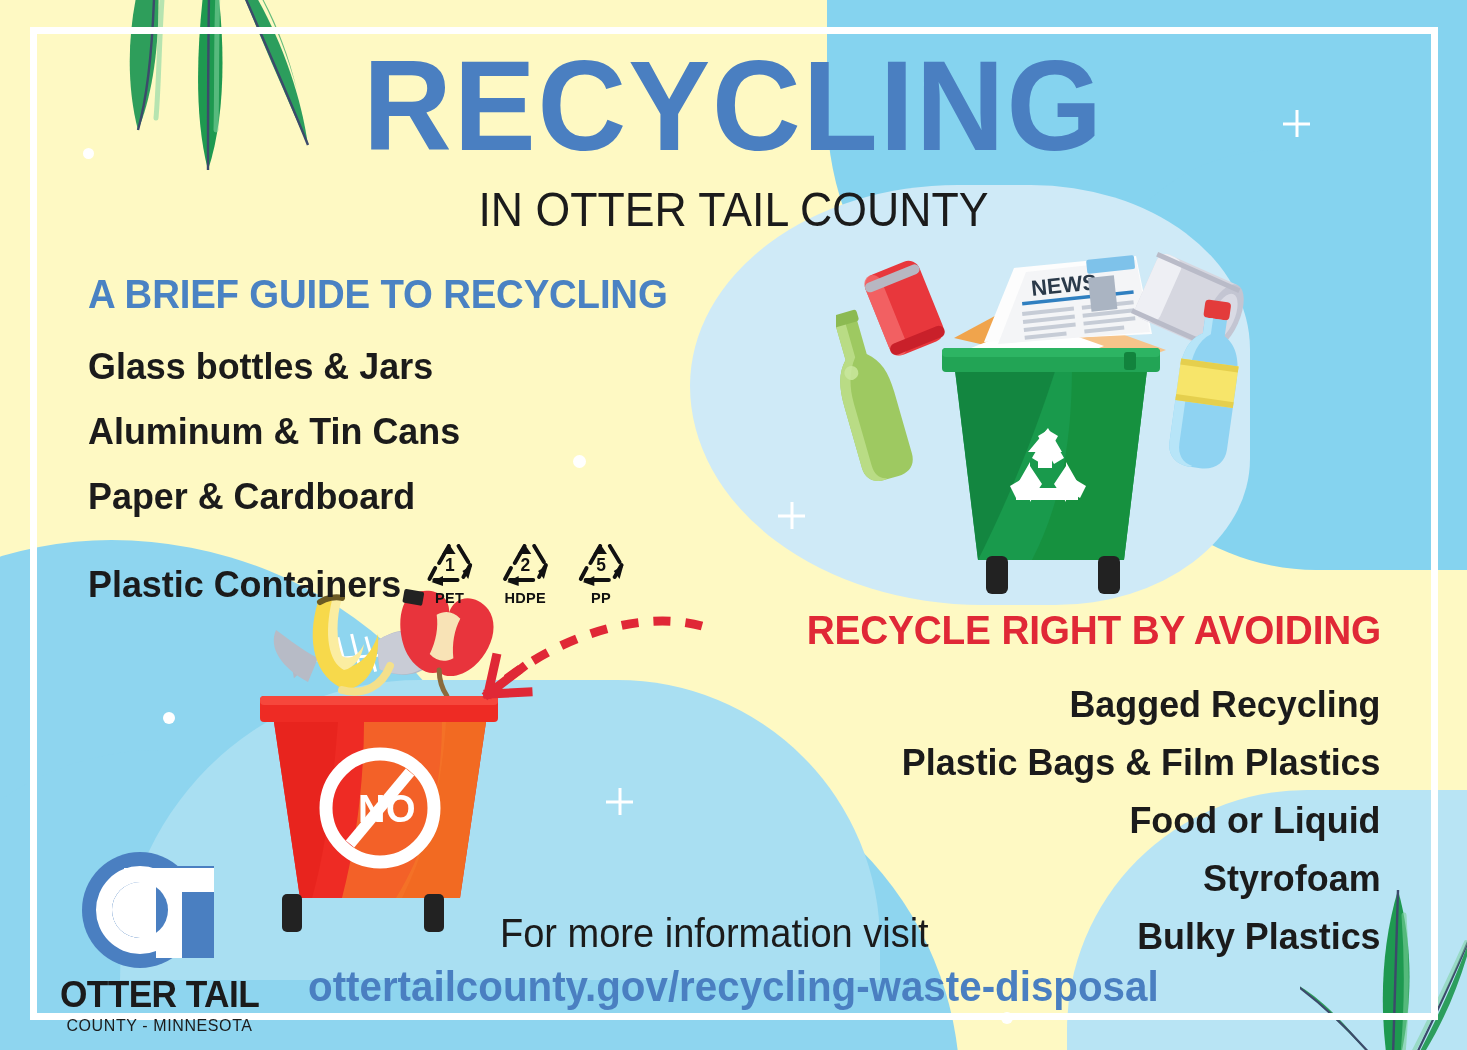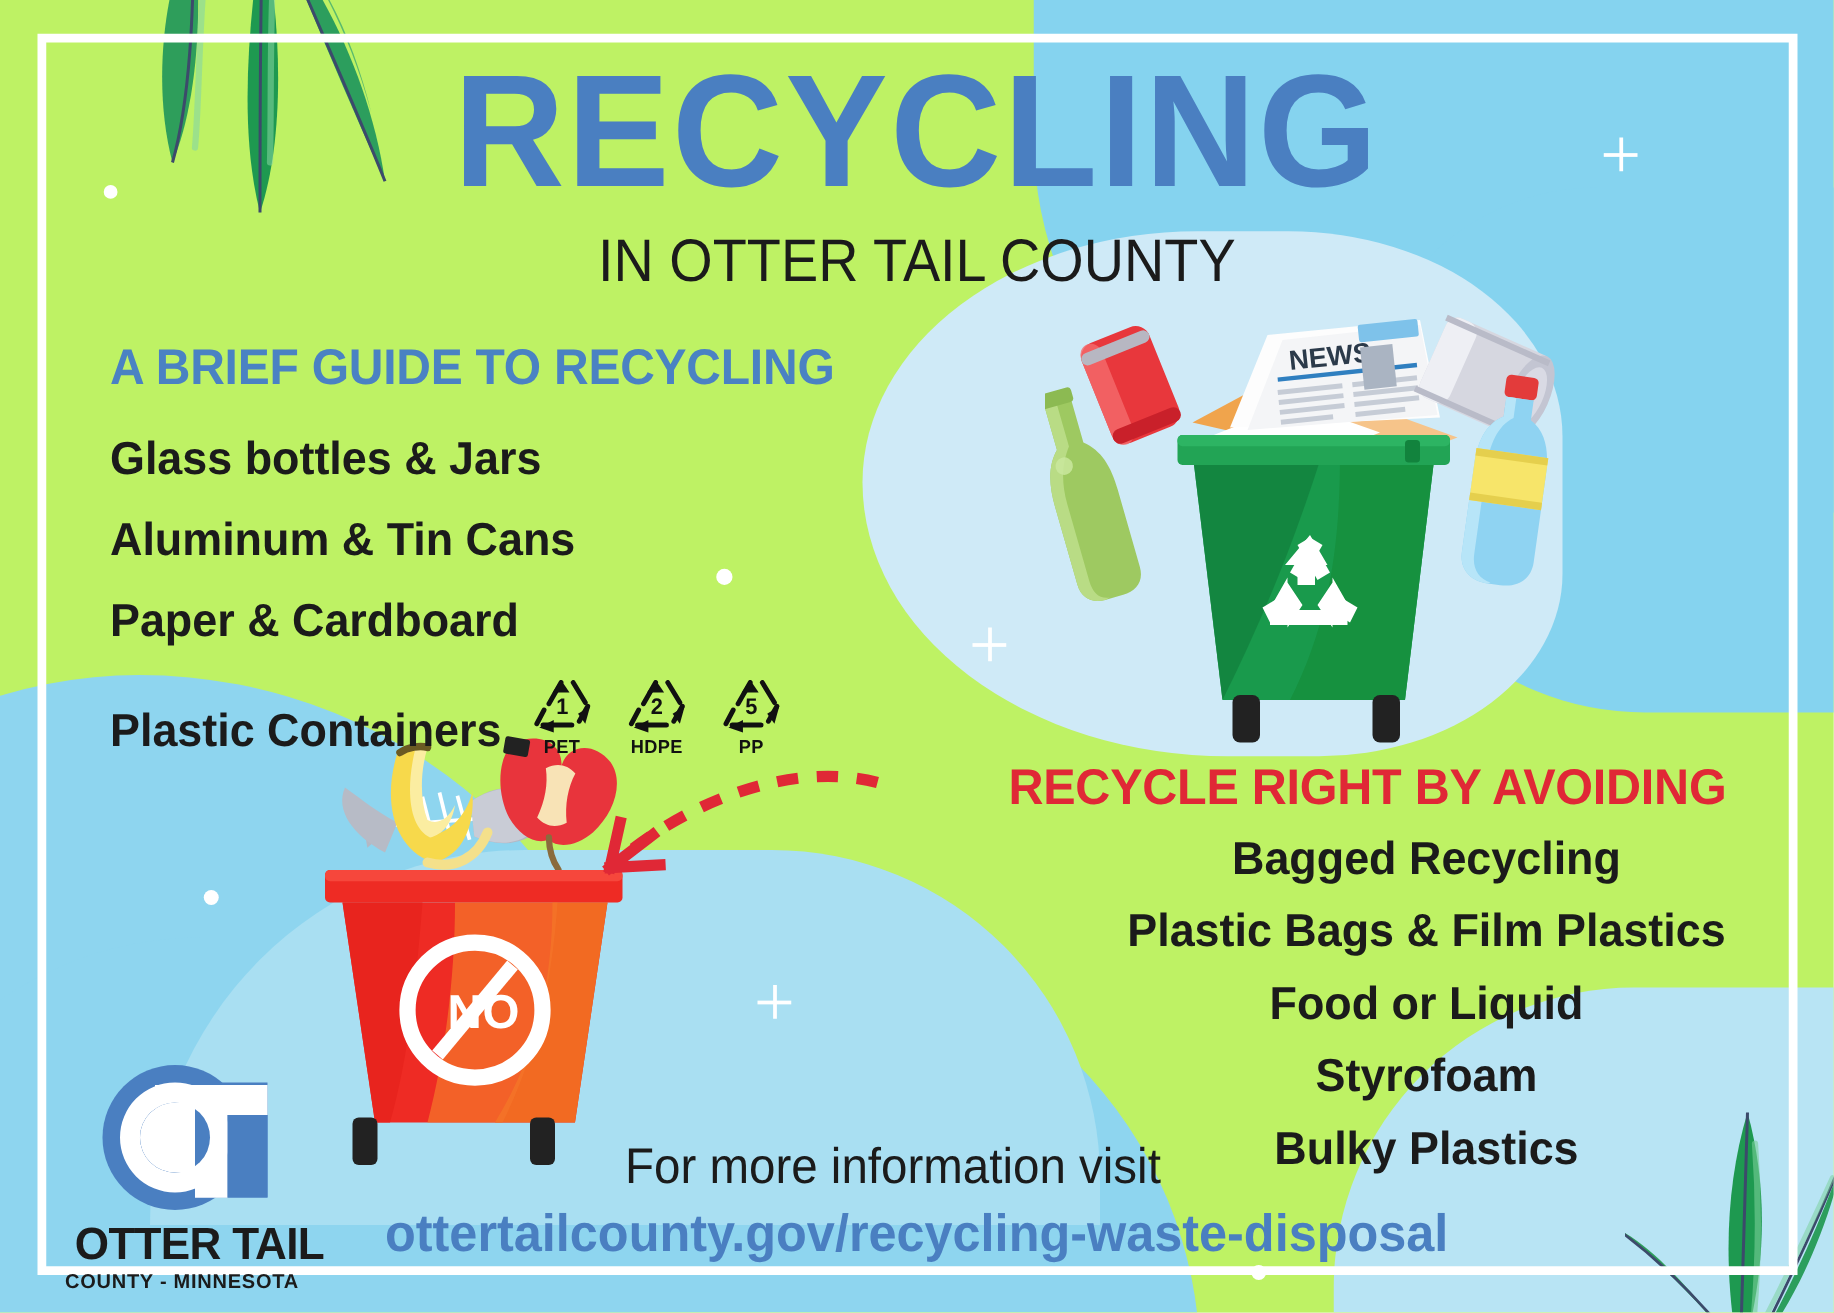--- a/index.html
+++ b/index.html
@@ -4,21 +4,21 @@
 <style>
   * { box-sizing: border-box; margin: 0; padding: 0; }
   html, body {
     width: 1467px; height: 1050px;
     font-family: "Liberation Sans", sans-serif;
     overflow: hidden;
   }
   #poster {
     position: relative;
     width: 1467px; height: 1050px;
-    background: #bef264;
+    background: #fef9c3;
     overflow: hidden;
   }
 
   
   .bg-layer { position: absolute; inset: 0; pointer-events: none; }
 
   .wave-tr {
     position: absolute;
     top: -210px; right: -120px;
     width: 760px; height: 620px;
@@ -143,22 +143,22 @@
     position: absolute;
     right: 86px; top: 608px;
     font-size: 40px; font-weight: bold;
     color: #e02836;
     letter-spacing: -0.2px;
     transform: scaleX(0.97);
     transform-origin: right center;
   }
   .avoid-list {
     position: absolute;
-    right: 86px; top: 666px;
-    list-style: none; text-align: center;
+    right: 86px; top: 684px;
+    list-style: none; text-align: right;
   }
   .avoid-list li {
     font-size: 37px; font-weight: bold;
     color: #1b1b1b;
     margin-bottom: 16px;
     white-space: nowrap;
     transform: scaleX(0.97);
     transform-origin: right center;
   }
 
@@ -182,21 +182,21 @@
   
   .logo { position: absolute; left: 52px; top: 852px; width: 215px; }
   .logo-mark { position: relative; width: 175px; height: 120px; margin-left: 26px; }
   .logo-name {
     font-size: 36px; font-weight: bold; color: #1b1b1b;
     letter-spacing: -0.6px; margin-top: 2px; text-align: center;
     transform: scaleX(0.98);
   }
   .logo-sub {
     font-size: 16px; color: #1b1b1b; letter-spacing: 0.6px;
-    text-align: left; margin-top: 1px; font-weight: bold;
+    text-align: center; margin-top: 1px;
   }
 
   
   .ill { position: absolute; }
   #green-bin-ill { left: 836px; top: 238px; }
   #red-bin-ill   { left: 246px; top: 586px; }
   #arrow-ill     { left: 452px; top: 596px; }
 </style>
 </head>
 <body>

